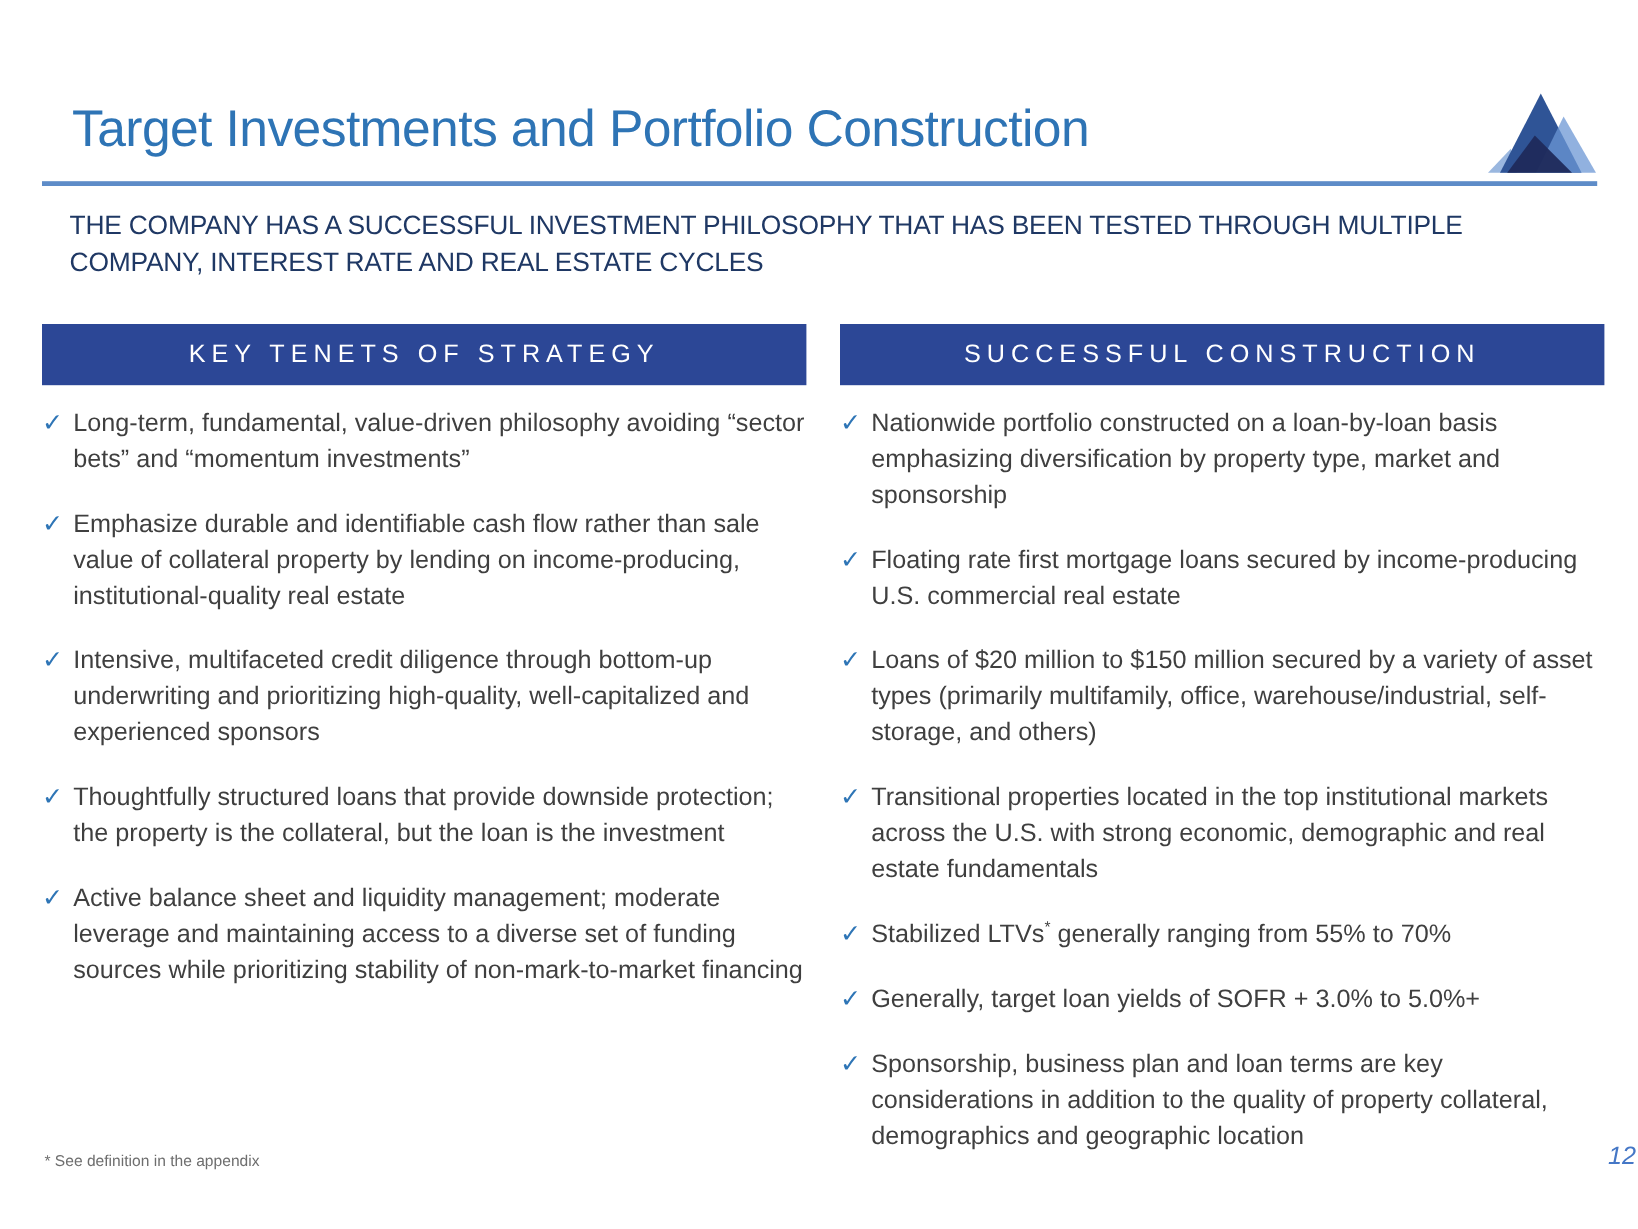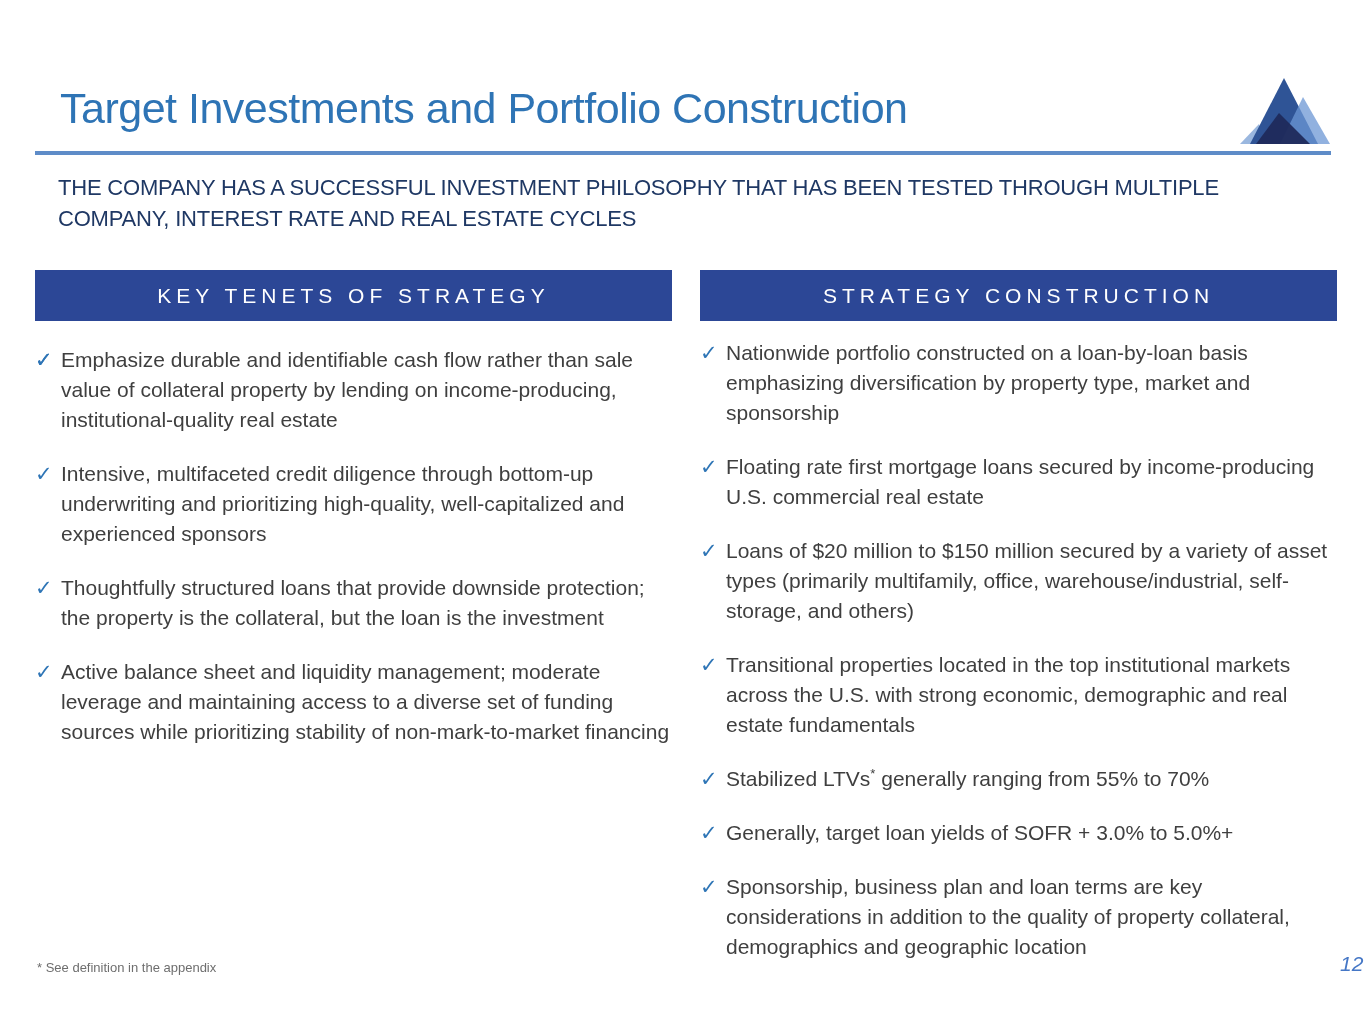--- a/index.html
+++ b/index.html
@@ -131,20 +131,21 @@
     <div>COMPANY, INTEREST RATE AND REAL ESTATE CYCLES</div>
   </div>
 
   <div class="columns">
 
     <div class="col">
       <div class="col-header">KEY TENETS OF STRATEGY</div>
       <ul class="bullets">
         <li>
           <span class="check">✓</span>
+          <span>Long-term, fundamental, value-driven philosophy avoiding “sector bets” and “momentum investments”</span>
         </li>
         <li>
           <span class="check">✓</span>
           <span>Emphasize durable and identifiable cash flow rather than sale value of collateral property by lending on income-producing, institutional-quality real estate</span>
         </li>
         <li>
           <span class="check">✓</span>
           <span>Intensive, multifaceted credit diligence through bottom-up underwriting and prioritizing high-quality, well-capitalized and experienced sponsors</span>
         </li>
         <li>
@@ -152,21 +153,21 @@
           <span>Thoughtfully structured loans that provide downside protection; the property is the collateral, but the loan is the investment</span>
         </li>
         <li>
           <span class="check">✓</span>
           <span>Active balance sheet and liquidity management; moderate leverage and maintaining access to a diverse set of funding sources while prioritizing stability of non-mark-to-market financing</span>
         </li>
       </ul>
     </div>
 
     <div class="col">
-      <div class="col-header">STRATEGY CONSTRUCTION</div>
+      <div class="col-header">SUCCESSFUL CONSTRUCTION</div>
       <ul class="bullets">
         <li>
           <span class="check">✓</span>
           <span>Nationwide portfolio constructed on a loan-by-loan basis emphasizing diversification by property type, market and sponsorship</span>
         </li>
         <li>
           <span class="check">✓</span>
           <span>Floating rate first mortgage loans secured by income-producing U.S. commercial real estate</span>
         </li>
         <li>

